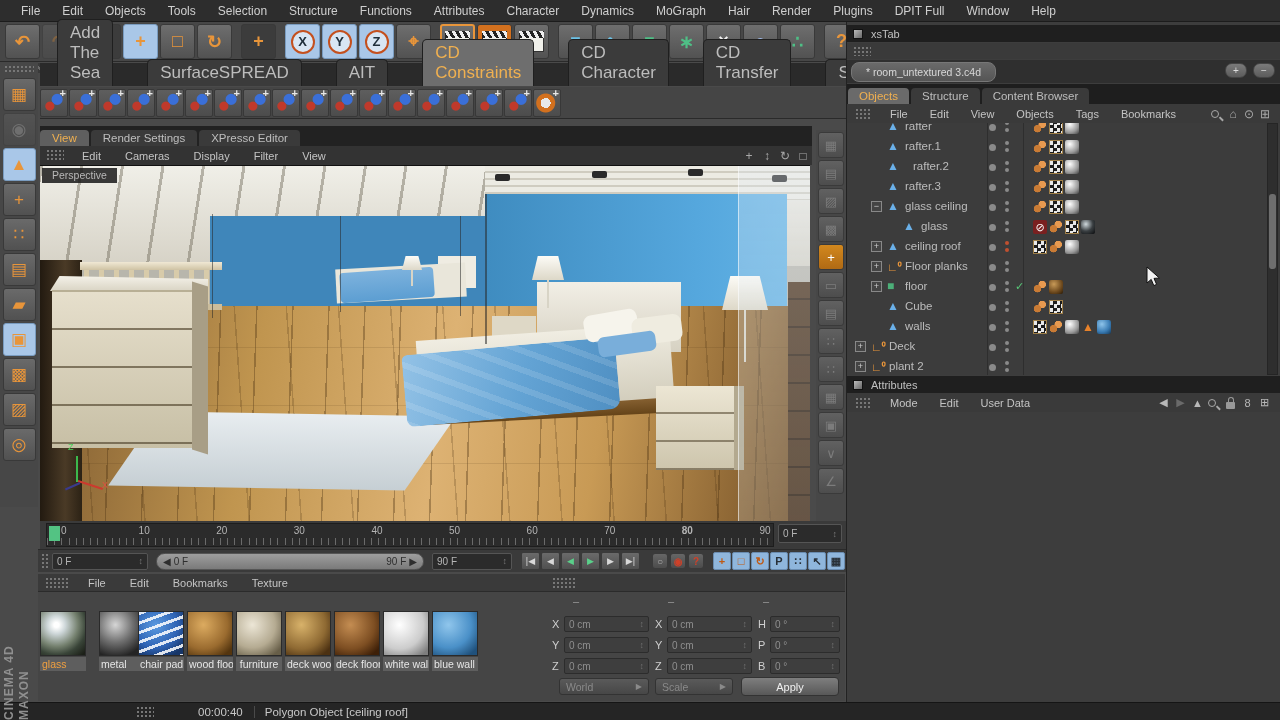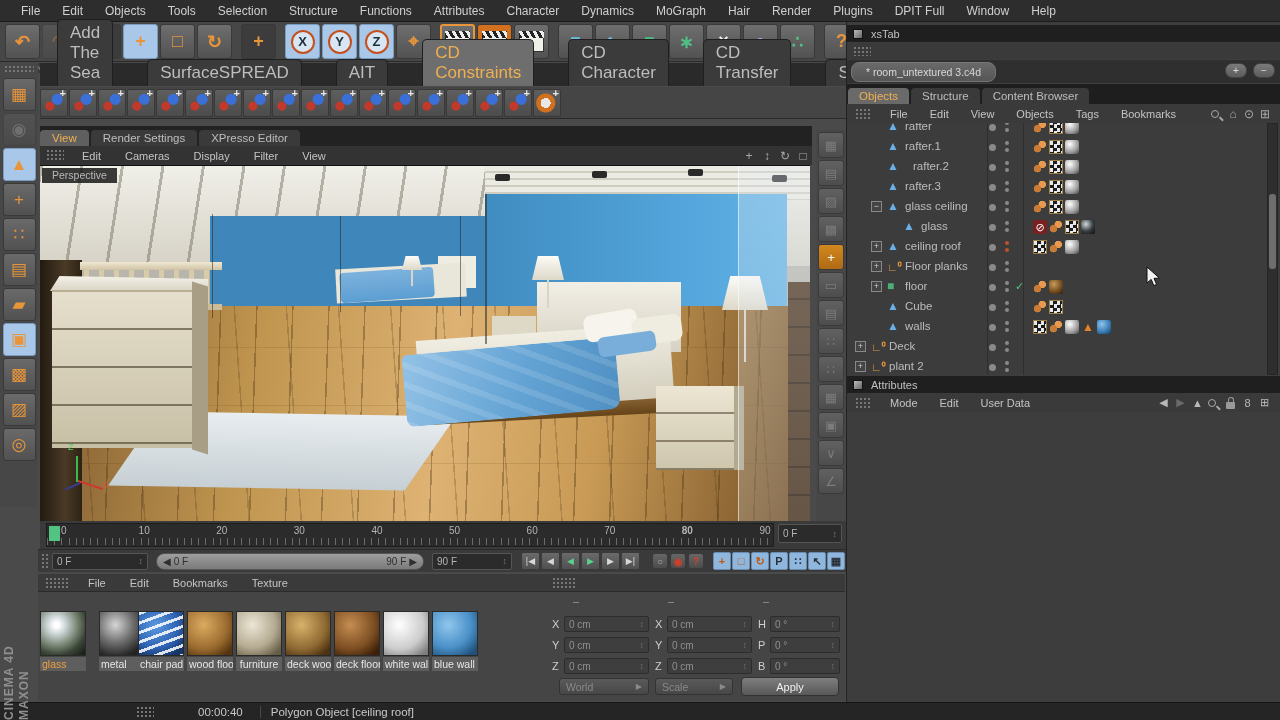--- a/index.html
+++ b/index.html
@@ -229,21 +229,21 @@
   #attr-menu span.mi { padding:0 11px; color:#c4c4c4; }
   #attr-icons { margin-left:auto; display:flex; align-items:center; padding-right:8px; }
   #attr-icons b { width:17px; text-align:center; color:#b8b8b8; font-weight:normal; font-size:11px; }
   #attr-icons b.dim { color:#6a6a6a; }
   #attr-empty { position:absolute; left:0; top:390px; width:434px; height:290px; background:#3d3d3d; }
 
   
   #statusbar { left:0; top:702px; width:1280px; height:18px; background:#252525; border-top:1px solid #151515; display:flex; align-items:center; }
   #statusbar .sgrip { width:18px; height:12px; margin-left:136px; }
   #status-time { margin-left:44px; color:#c8c8c8; font-size:11.5px; }
-  #status-info { margin-left:17px; padding-left:10px; border-left:1px solid #4a4a4a; color:#c8c8c8; font-size:11.5px; }
+  #status-info { margin-left:11px; padding-left:10px; border-left:1px solid #4a4a4a; color:#c8c8c8; font-size:11.5px; }
   #brand { left:2px; top:620px; height:100px; display:flex; }
   #brand span { writing-mode:vertical-rl; transform:rotate(180deg); font-weight:bold; color:#909090; font-size:12px; letter-spacing:1px; width:15px; }
 
   
   #cursor { left:1146px; top:266px; width:16px; height:22px; z-index:99; }
 </style>
 </head>
 <body>
 
 <div class="abs" id="menubar">

